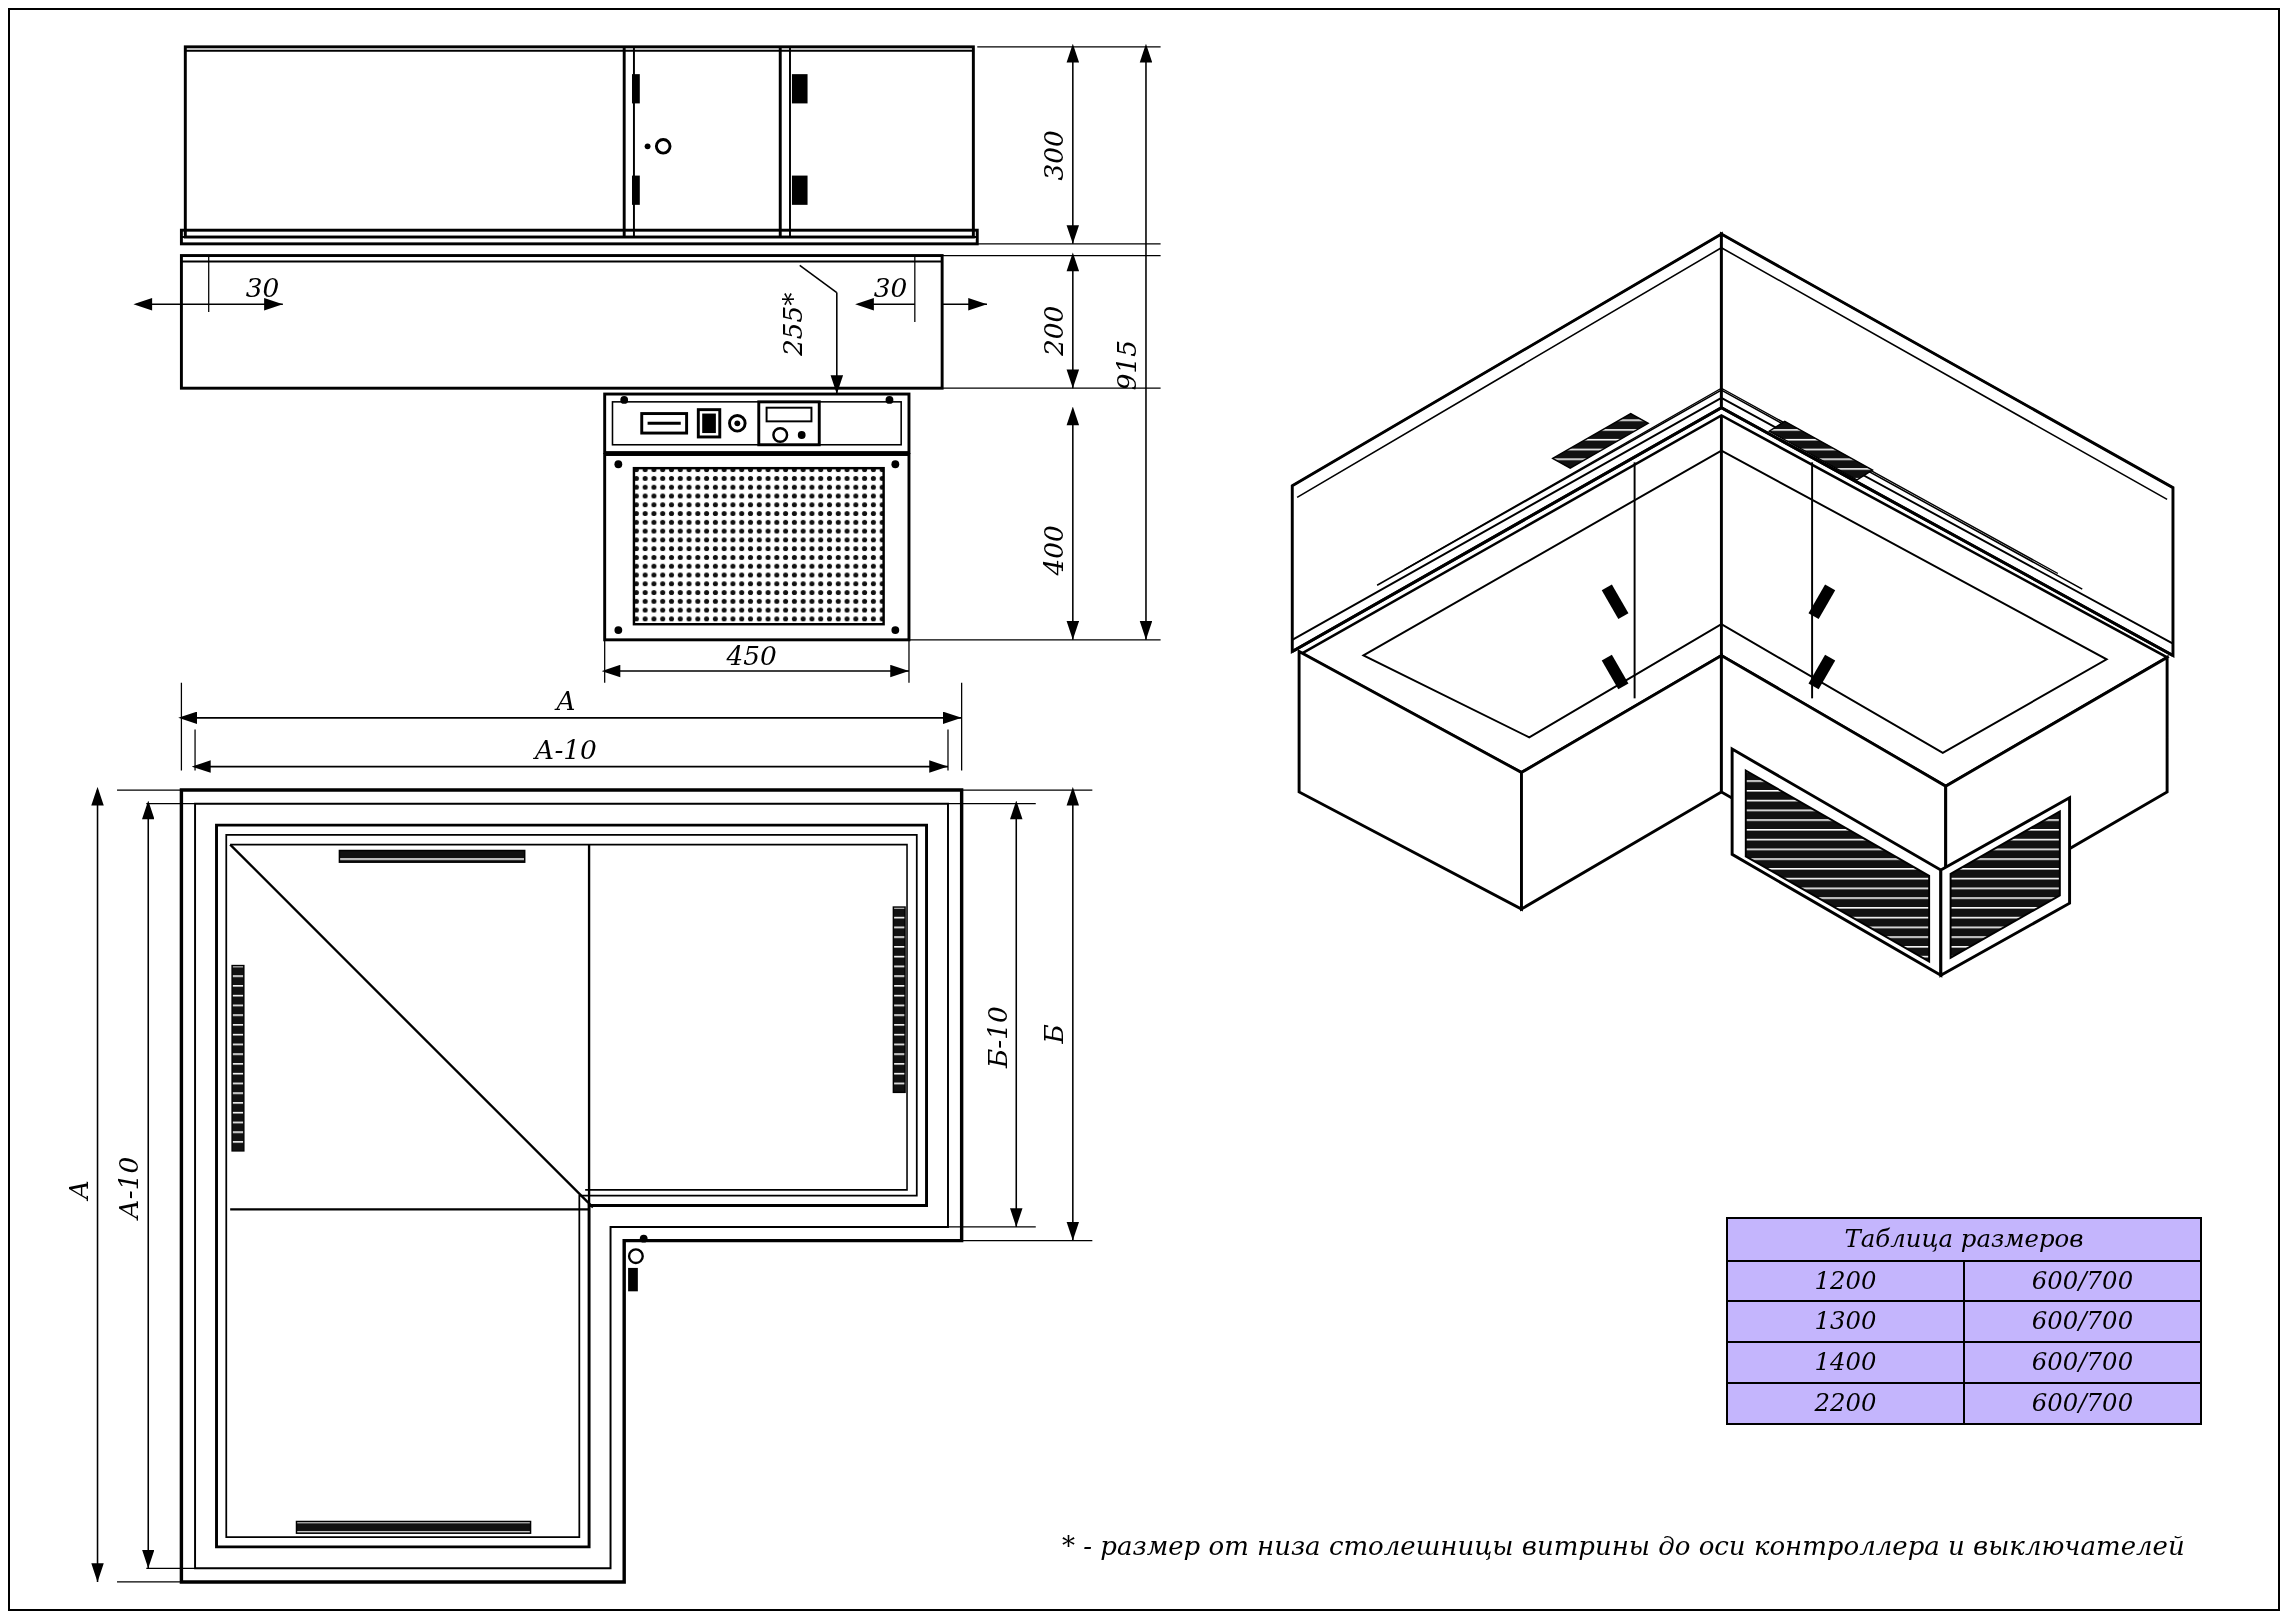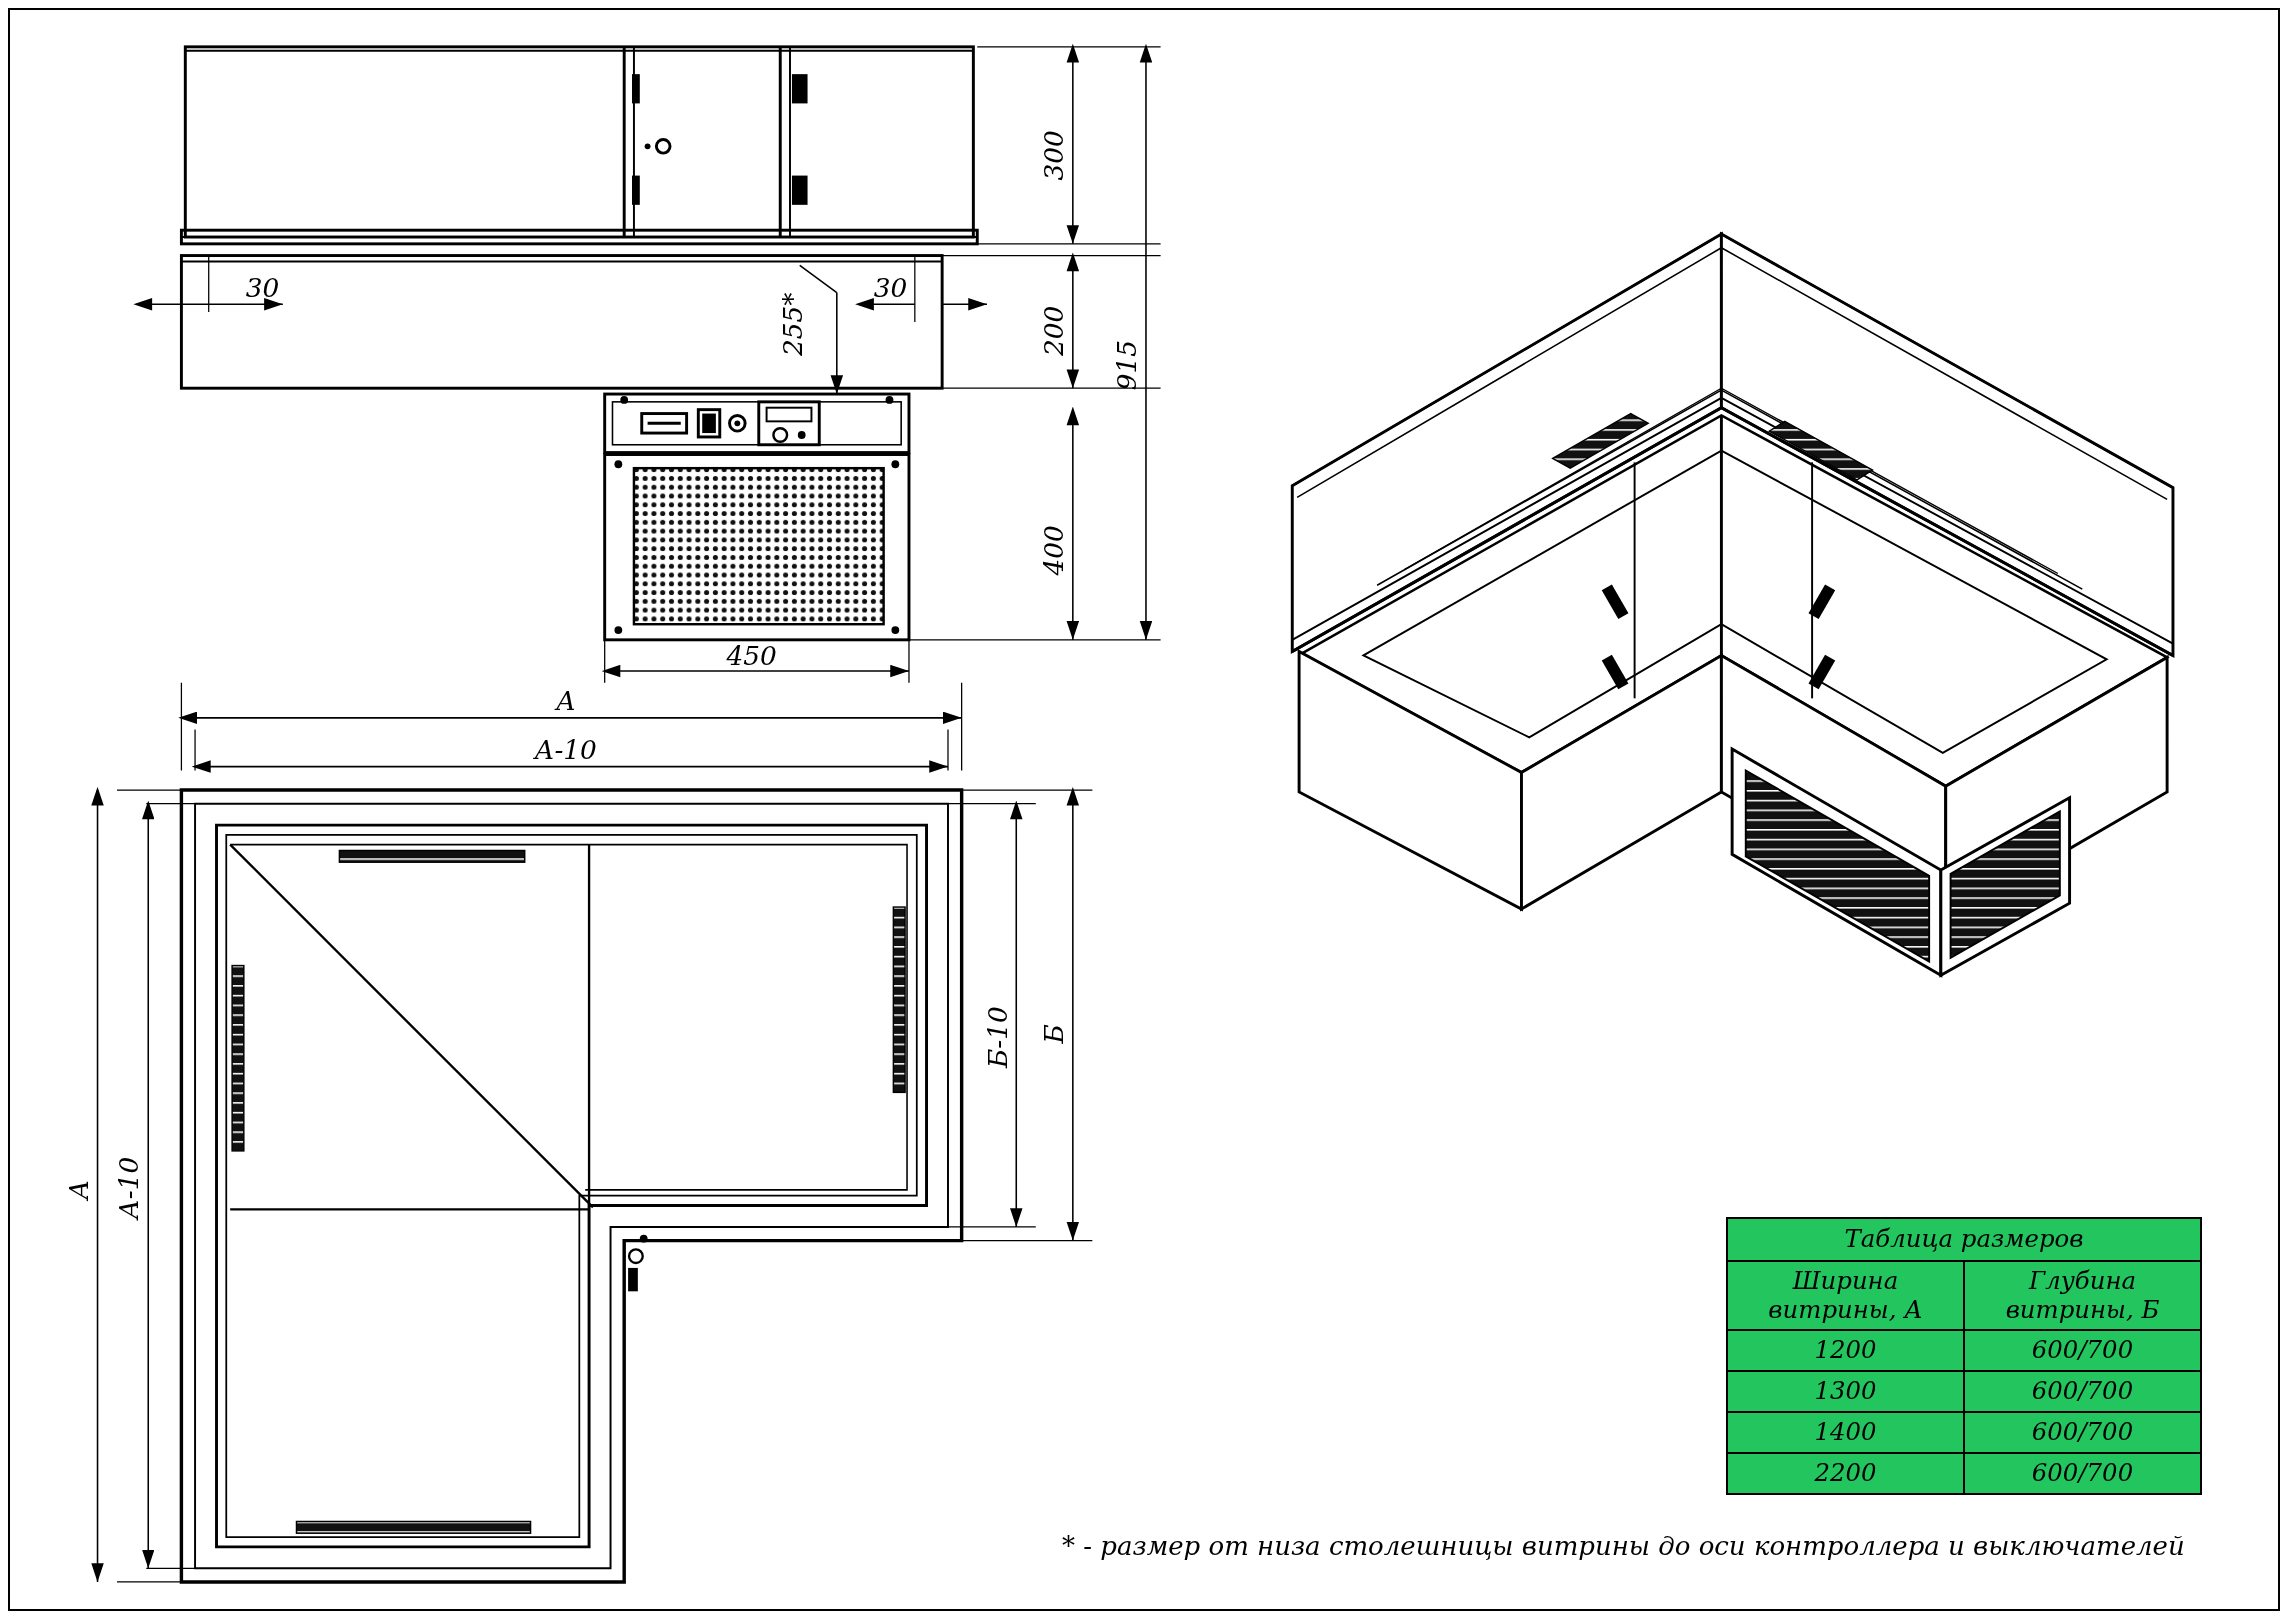--- a/index.html
+++ b/index.html
@@ -2,21 +2,21 @@
 <html><head>
 <meta charset="utf-8">
 <style>
   html,body{margin:0;padding:0;background:#ffffff;}
   body{width:2290px;height:1621px;position:relative;font-family:"DejaVu Sans",sans-serif;overflow:hidden;}
   .sheet{position:absolute;left:0;top:0;width:2290px;height:1621px;}
   .frame{position:absolute;left:7.8px;top:7.8px;width:2272px;height:1603px;border:2px solid #000;box-sizing:border-box;}
   svg.draw{position:absolute;left:0;top:0;width:2290px;height:1621px;}
   .dimtext{font-family:"DejaVu Serif",serif;font-style:italic;font-size:27px;fill:#000;}
   .tbl{position:absolute;left:1726px;top:1217px;width:476px;border:2px solid #000;box-sizing:border-box;
-       font-family:"DejaVu Serif",serif;font-style:italic;font-size:24.4px;color:#000;background:#22c55e;}
+       font-family:"DejaVu Serif",serif;font-style:italic;font-size:24.4px;color:#000;background:#c4b5fd;}
   .tbl .r{display:flex;border-top:2px solid #000;}
   .tbl .r:first-child{border-top:none;}
   .tbl .c{flex:1;text-align:center;padding:3.9px 2px 5.9px;}
   .tbl .c.left{border-right:2px solid #000;}
   .tbl .title{text-align:center;padding:4.9px 2px 6.8px;width:100%;}
   .note{position:absolute;left:1048px;top:1531px;width:1170px;font-family:"DejaVu Serif",serif;
         font-style:italic;font-size:26px;color:#000;white-space:nowrap;margin-left:14px;}
 </style>
 </head>
 <body>
@@ -237,24 +237,20 @@
       <path d="M1790,790 L1978,898 L1978,986 L1790,878 Z" fill="url(#meshdark)" stroke="#000" stroke-width="2"></path>
       <path d="M2000,896 L2112,832 L2112,918 L2000,982 Z" fill="url(#meshdark)" stroke="#000" stroke-width="2"></path>
     </g>
   </svg>
 
   <div class="tbl">
     <div class="r">
       <div class="title">Таблица размеров</div>
     </div>
     <div class="r">
-      <div class="c left">Ширина витрины, А</div>
-      <div class="c">Глубина витрины, Б</div>
-    </div>
-    <div class="r">
       <div class="c left">1200</div>
       <div class="c">600/700</div>
     </div>
     <div class="r">
       <div class="c left">1300</div>
       <div class="c">600/700</div>
     </div>
     <div class="r">
       <div class="c left">1400</div>
       <div class="c">600/700</div>

